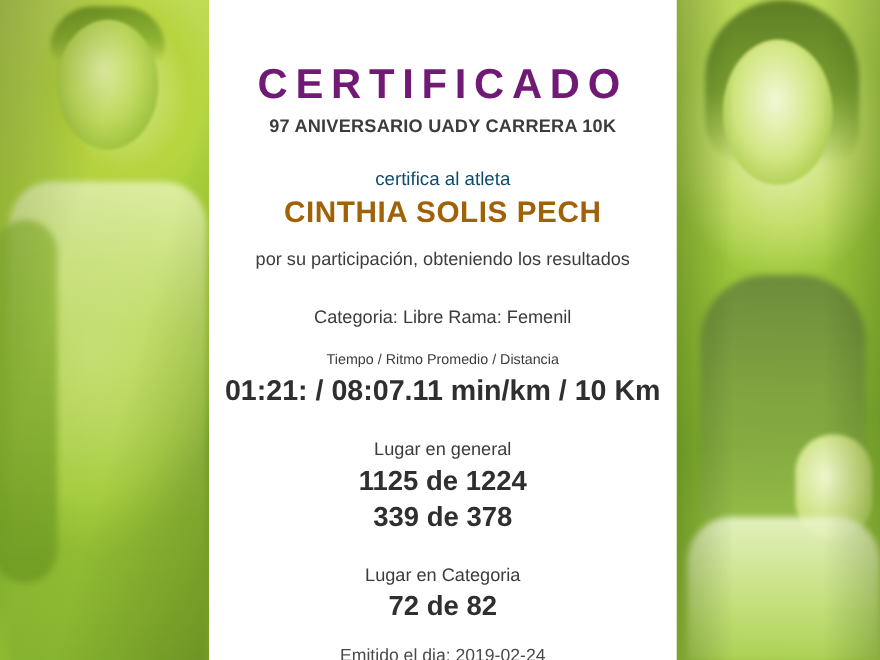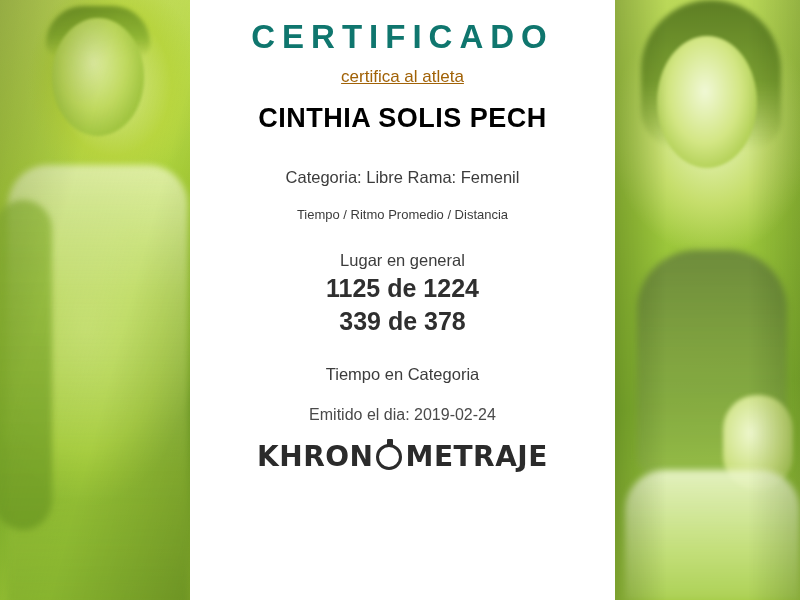--- a/index.html
+++ b/index.html
@@ -174,45 +174,44 @@
     height: 600px;
     background: #ffffff;
     display: flex;
     flex-direction: column;
     align-items: center;
     text-align: center;
     color: #3b3b3b;
   }
 
   .title {
-    margin-top: 20px;
-    font-size: 33px;
+    margin-top: 58px;
+    font-size: 38px;
     font-weight: bold;
     letter-spacing: 7px;
-    color: #0f766e;
+    color: #701a75;
     line-height: 1;
   }
   .subtitle {
     margin-top: 10px;
     font-size: 16.5px;
     font-weight: bold;
     color: #3c3c3c;
     letter-spacing: 0.2px;
   }
   .certifies {
-    margin-top: 14px;
+    margin-top: 28px;
     font-size: 17px;
+    color: #0c4a6e;
+  }
+  .athlete {
+    margin-top: 5px;
+    font-size: 27px;
+    font-weight: bold;
     color: #a16207;
-    text-decoration: underline;
-  }
-  .athlete {
-    margin-top: 16px;
-    font-size: 27px;
-    font-weight: bold;
-    color: #000000;
     letter-spacing: 0.5px;
   }
   .participation {
     margin-top: 18px;
     font-size: 16.5px;
     color: #3c3c3c;
   }
   .category-line {
     margin-top: 34px;
     font-size: 16.5px;
@@ -310,36 +309,40 @@
     <div class="top-garment"></div>
     <div class="hand"></div>
     <div class="hips"></div>
     <div class="vignette"></div>
   </div>
 
   <div class="card">
 
     <div class="title">CERTIFICADO</div>
 
+    <div class="subtitle">97 ANIVERSARIO UADY CARRERA 10K</div>
 
     <div class="certifies">certifica al atleta</div>
 
     <div class="athlete">CINTHIA  SOLIS PECH</div>
 
+    <div class="participation">por su participación, obteniendo los resultados</div>
 
     <div class="category-line">Categoria: Libre Rama: Femenil</div>
 
     <div class="metrics-label">Tiempo / Ritmo Promedio / Distancia</div>
+    <div class="metrics-value">01:21: / 08:07.11 min/km / 10 Km</div>
 
     <div class="result-label">Lugar en general</div>
     <div class="result-value">1125 de 1224</div>
 
     <div class="result-value">339 de 378</div>
 
-    <div class="result-label">Tiempo en Categoria</div>
+    <div class="result-label">Lugar en Categoria</div>
+    <div class="result-value">72 de 82</div>
 
     <div class="issued">Emitido el dia: 2019-02-24</div>
 
     <div class="logo">
       <span class="logo-text">KHRON</span>
       <span class="logo-o">
         <span class="stem"></span>
         <span class="ring"></span>
 
       </span>

